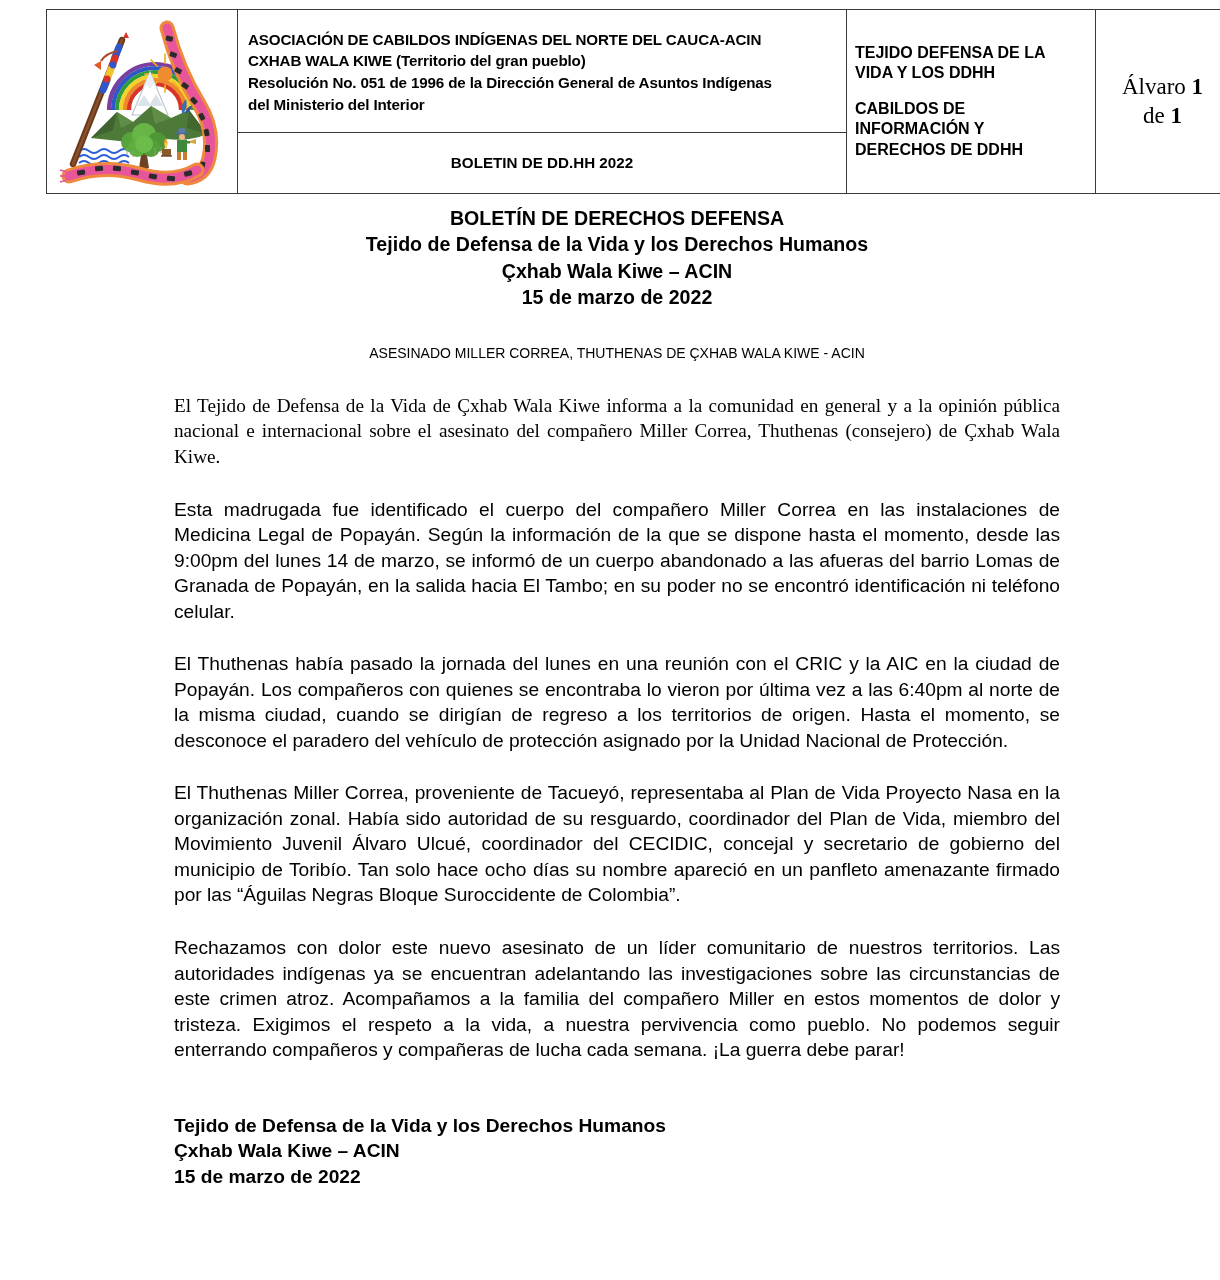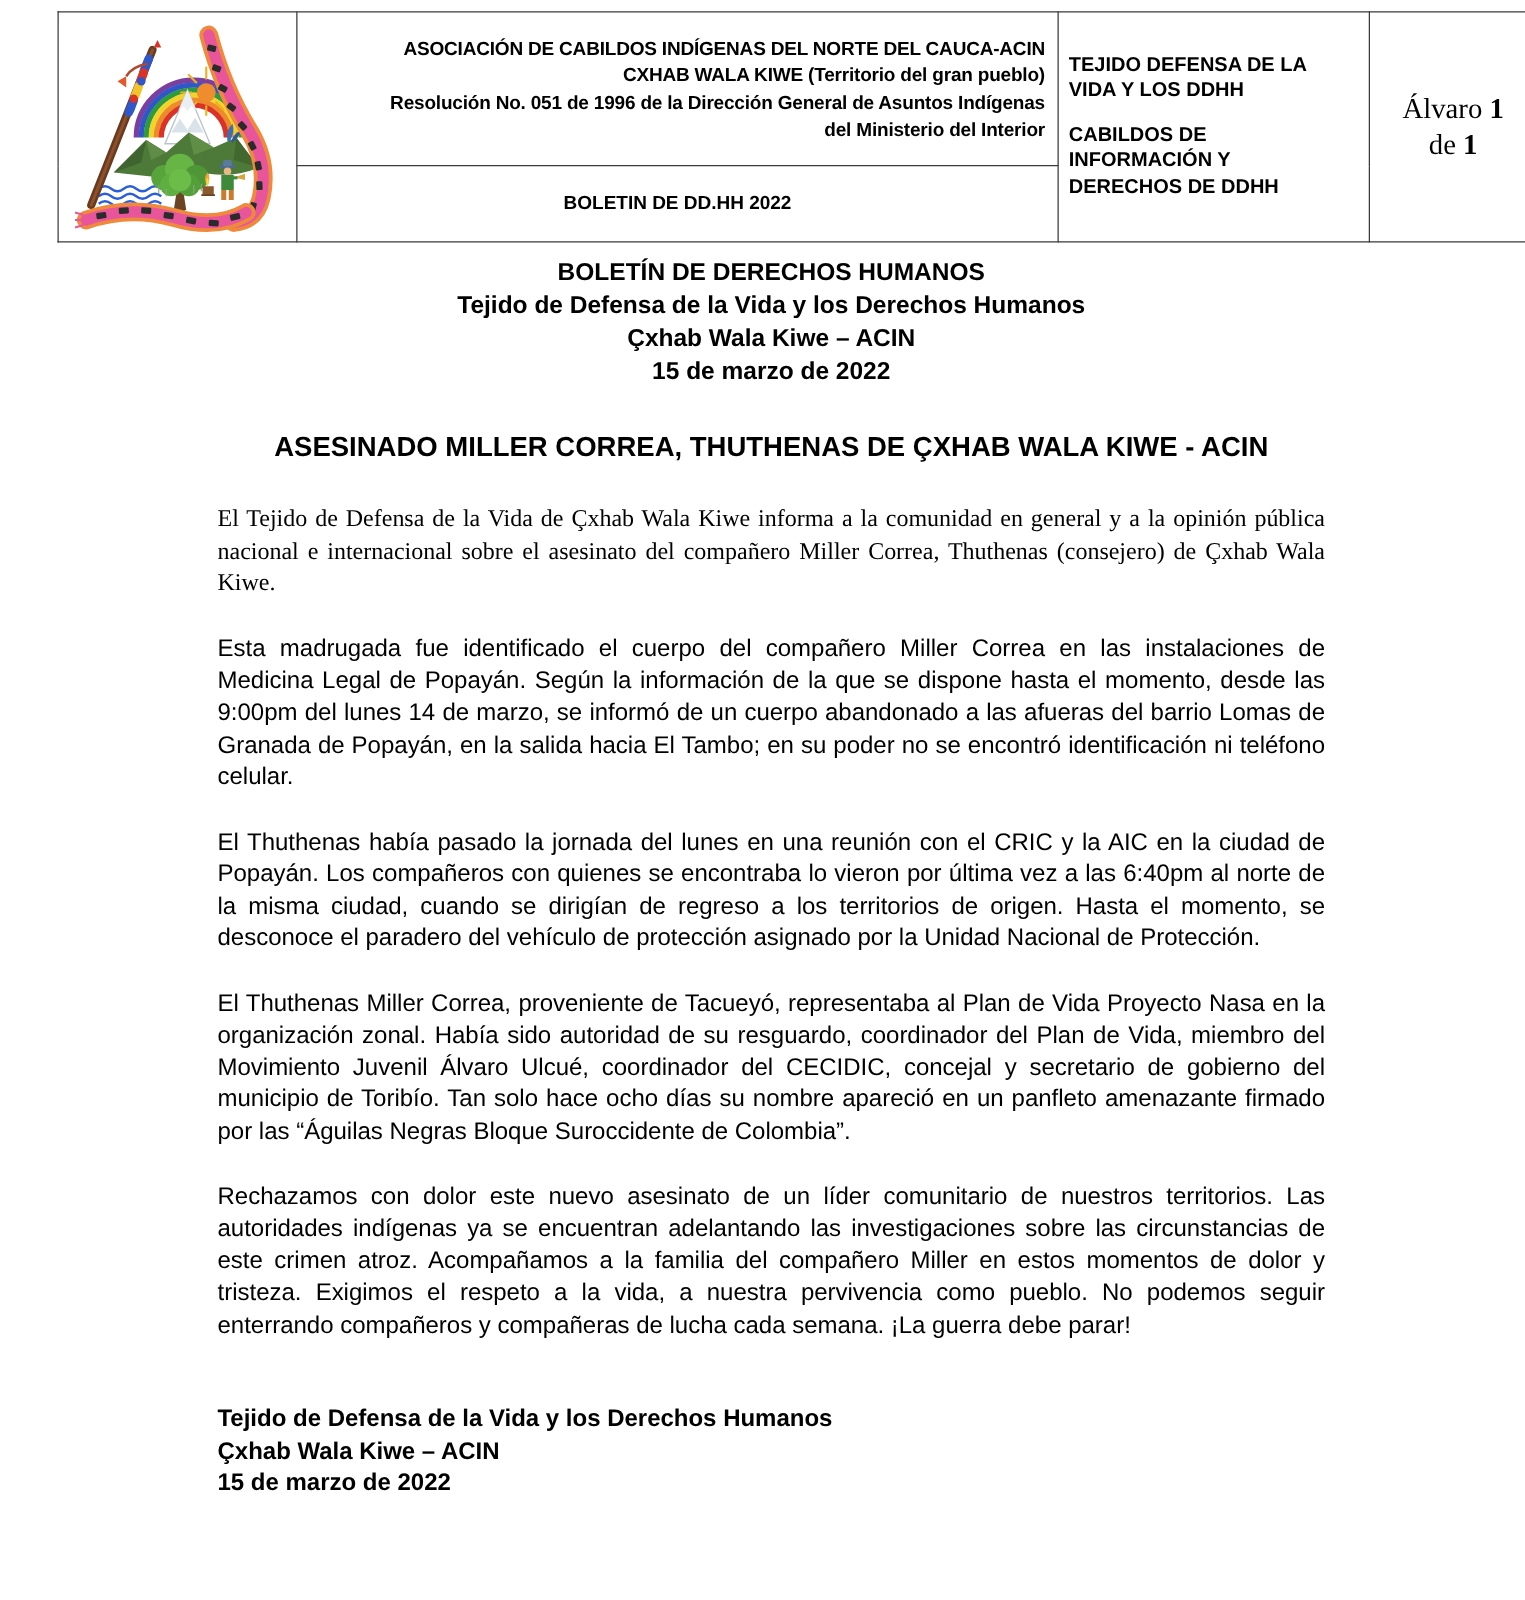--- a/index.html
+++ b/index.html
@@ -33,21 +33,21 @@
   }
   .cell-logo {
     width: 190px;
     height: 172px;
     padding: 0 !important;
     text-align: center;
   }
   .cell-org {
     width: 588px;
     height: 116px;
-    text-align: right;
+    text-align: left;
     padding: 4px 10px 2px 10px !important;
   }
   .cell-boletin {
     width: 588px;
     height: 56px;
     text-align: center;
     padding: 2px 10px !important;
   }
   .cell-tejido {
     width: 232px;
@@ -99,22 +99,22 @@
     text-align: center;
     font-weight: bold;
     font-size: 19.6px;
     line-height: 1.35;
     margin: 0 0 0 0;
   }
   .title-block div { white-space: nowrap; }
 
   .section-title {
     text-align: center;
-    font-weight: bold;
-    font-size: 22px;
+    font-weight: normal;
+    font-size: 14px;
     line-height: 1.3;
     margin-top: 33px;
     white-space: nowrap;
   }
 
   p.para {
     text-align: justify;
     font-size: 19.2px;
     line-height: 1.33;
     margin: 27px 0 0 0;
@@ -314,21 +314,21 @@
     <td class="cell-boletin">
       <div class="boletin-line">BOLETIN DE DD.HH 2022</div>
     </td>
   </tr>
 </tbody>
   </table>
 
 <div class="doc-body">
 
   <div class="title-block">
-    <div>BOLETÍN DE DERECHOS HUMANOS</div>
+    <div>BOLETÍN DE DERECHOS DEFENSA</div>
     <div>Tejido de Defensa de la Vida y los Derechos Humanos</div>
     <div>Çxhab Wala Kiwe – ACIN</div>
     <div>15 de marzo de 2022</div>
   </div>
 
   <div class="section-title">ASESINADO MILLER CORREA, THUTHENAS DE ÇXHAB WALA KIWE - ACIN</div>
 
   <p class="para first">El Tejido de Defensa de la Vida de Çxhab Wala Kiwe informa a la comunidad en general y a la opinión pública nacional e internacional sobre el asesinato del compañero Miller Correa, Thuthenas (consejero) de Çxhab Wala Kiwe.</p>
   <p class="para">Esta madrugada fue identificado el cuerpo del compañero Miller Correa en las instalaciones de Medicina Legal de Popayán. Según la información de la que se dispone hasta el momento, desde las 9:00pm del lunes 14 de marzo, se informó de un cuerpo abandonado a las afueras del barrio Lomas de Granada de Popayán, en la salida hacia El Tambo; en su poder no se encontró identificación ni teléfono celular.</p>
   <p class="para">El Thuthenas había pasado la jornada del lunes en una reunión con el CRIC y la AIC en la ciudad de Popayán. Los compañeros con quienes se encontraba lo vieron por última vez a las 6:40pm al norte de la misma ciudad, cuando se dirigían de regreso a los territorios de origen. Hasta el momento, se desconoce el paradero del vehículo de protección asignado por la Unidad Nacional de Protección.</p>

